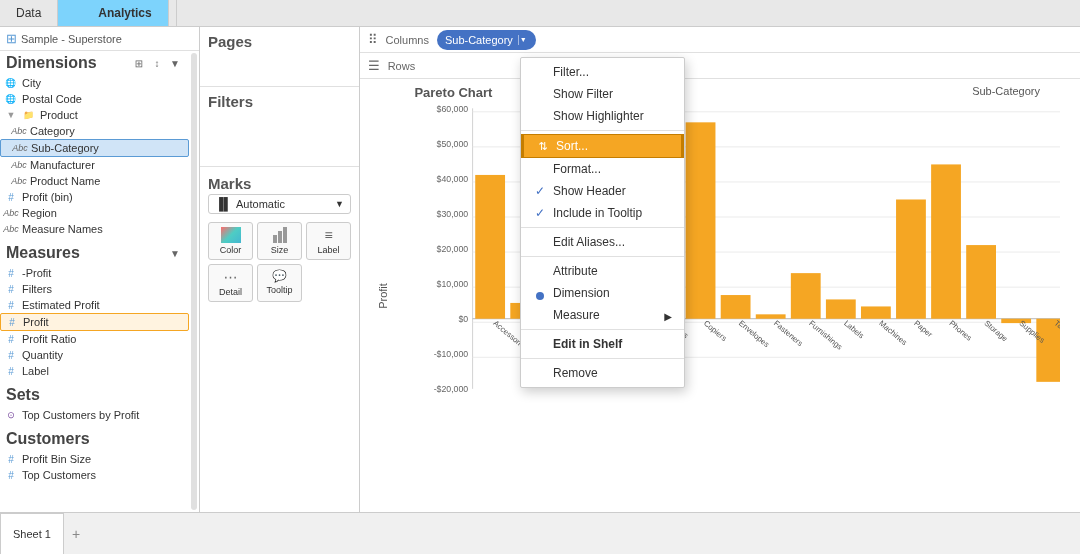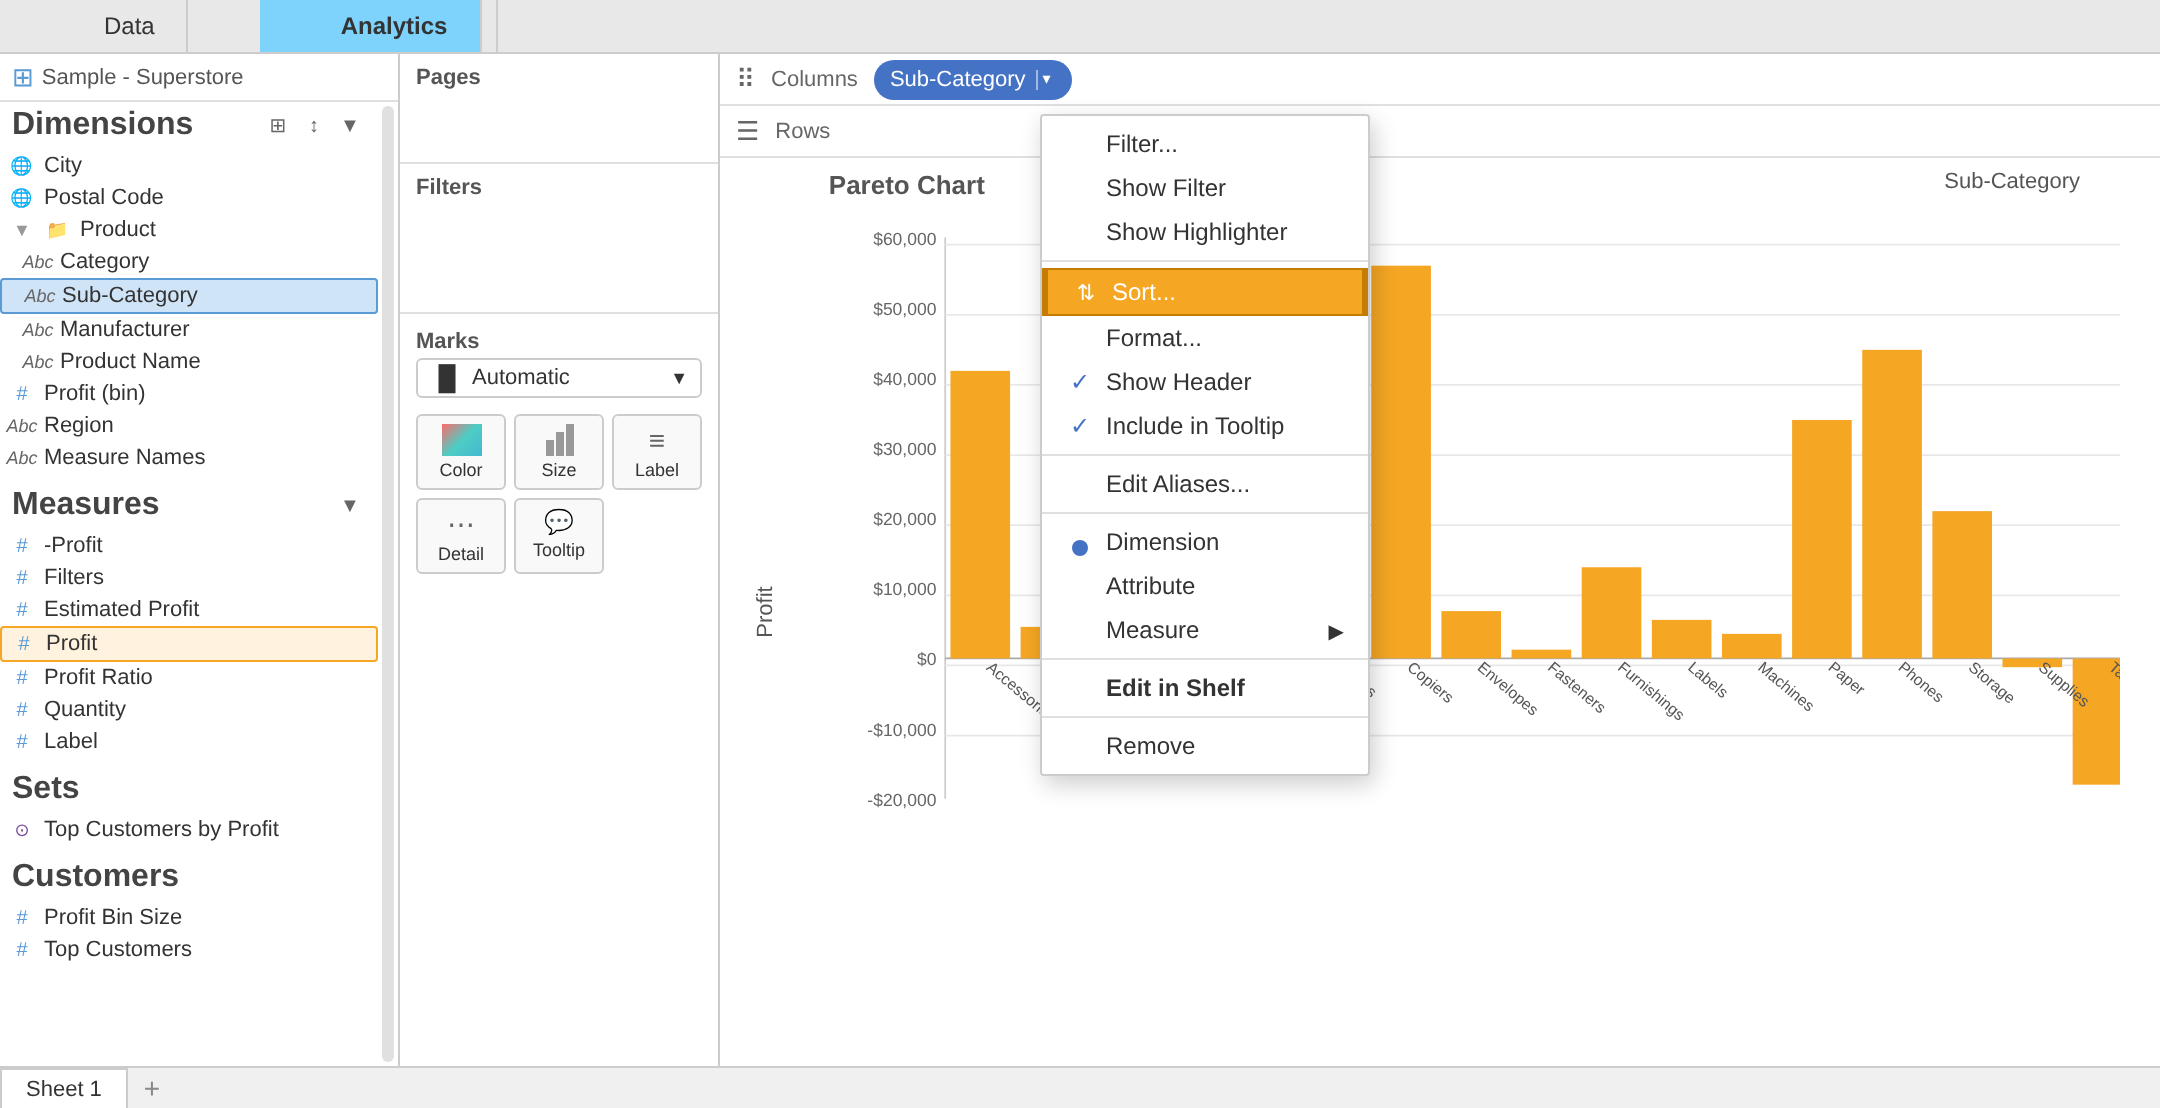--- a/index.html
+++ b/index.html
@@ -1,20 +1,20 @@
 <!DOCTYPE html>
 <html><head>
   <meta charset="utf-8">
   <style>
     * { box-sizing: border-box; margin: 0; padding: 0; }
     body { font-family: 'Segoe UI', Arial, sans-serif; font-size: 12px; background: #f0f0f0; color: #333; width: 1080px; height: 554px; overflow: hidden; display: flex; flex-direction: column; }
 
     
     .top-tabs { display: flex; background: #e8e8e8; border-bottom: 1px solid #ccc; height: 27px; align-items: stretch; }
-    .top-tab { padding: 0 16px; display: flex; align-items: center; font-size: 12px; cursor: pointer; border-right: 1px solid #ccc; margin-left: 36px; }
+    .top-tab { padding: 0 16px; display: flex; align-items: center; font-size: 12px; cursor: pointer; border-right: 1px solid #ccc; }
     .top-tab.active { background: #7dd3fc; font-weight: 700; padding-left: 40px; }
 
     
     .main-layout { display: flex; flex: 1; overflow: hidden; }
 
     
     .sidebar { width: 200px; background: #fff; border-right: 1px solid #ccc; display: flex; flex-direction: column; overflow: hidden; }
     .sidebar-source { display: flex; align-items: center; gap: 4px; padding: 4px 6px; font-size: 11px; color: #555; border-bottom: 1px solid #e0e0e0; }
     .section-header { display: flex; align-items: center; justify-content: space-between; padding: 3px 0; }
     .section-title { font-weight: 700; font-size: 16px; color: #444; }
@@ -29,21 +29,21 @@
     .hash-icon { color: #5b9bd5; font-size: 10px; }
     .indent { padding-left: 12px; }
 
     .sidebar-scroll { overflow-y: auto; flex: 1; }
     .sidebar-scroll::-webkit-scrollbar { width: 6px; }
     .sidebar-scroll::-webkit-scrollbar-thumb { background: #ccc; border-radius: 3px; }
 
     
     .middle-panel { width: 160px; background: #fff; border-right: 1px solid #ccc; display: flex; flex-direction: column; }
     .panel-section { border-bottom: 1px solid #e0e0e0; padding: 4px 8px; }
-    .panel-section-title { font-size: 11px; font-weight: 600; color: #555; padding: 2px 0; }
+    .panel-section-title { font-size: 15px; font-weight: 600; color: #555; padding: 2px 0; }
     .panel-content { min-height: 30px; }
     .marks-section { padding: 6px 8px; flex: 1; }
     .marks-dropdown { display: flex; align-items: center; gap: 4px; border: 1px solid #ccc; border-radius: 3px; padding: 2px 6px; font-size: 11px; cursor: pointer; background: #fff; margin-bottom: 8px; }
     .marks-grid { display: grid; grid-template-columns: repeat(3, 1fr); gap: 4px; margin-bottom: 8px; }
     .mark-btn { display: flex; flex-direction: column; align-items: center; gap: 2px; padding: 4px 2px; border: 1px solid #ccc; border-radius: 3px; cursor: pointer; font-size: 9px; background: #f9f9f9; }
 
     
     .viz-area { flex: 1; background: #fff; display: flex; flex-direction: column; overflow: hidden; position: relative; }
     .shelf-label { font-size: 11px; color: #666; padding: 0 4px; }
     .columns-row { display: flex; align-items: center; gap: 4px; border-bottom: 1px solid #e0e0e0; padding: 2px 8px; min-height: 26px; }
@@ -67,21 +67,21 @@
     .menu-separator { height: 1px; background: #e0e0e0; margin: 3px 0; }
     .menu-check { width: 14px; display: flex; align-items: center; justify-content: center; color: #4472c4; }
     .menu-dot { width: 8px; height: 8px; border-radius: 50%; background: #4472c4; }
     .menu-arrow { margin-left: auto; font-size: 10px; }
     .menu-icon { width: 14px; display: flex; align-items: center; justify-content: center; font-size: 11px; }
 
     
     .pill-container { position: relative; }
 
     
-    .bottom-bar { height: 21px; background: #f0f0f0; border-top: 1px solid #ccc; display: flex; align-items: center; gap: 0; }
+    .bottom-bar { height: 42px; background: #f0f0f0; border-top: 1px solid #ccc; display: flex; align-items: center; gap: 0; }
     .sheet-tab { padding: 2px 12px; font-size: 11px; background: #fff; border: 1px solid #ccc; border-bottom: none; cursor: pointer; height: 100%; display: flex; align-items: center; }
     .sheet-tab-add { padding: 2px 8px; font-size: 14px; color: #888; cursor: pointer; }
   </style>
 </head>
 <body>
 
 <div style="display:flex; flex-direction:column; width:1080px; height:554px; overflow:hidden;">
 
   <div class="top-tabs">
     <div class="top-tab">
@@ -388,31 +388,31 @@
           <span class="menu-check" style="color:#4472c4;">✓</span>
           <span>Include in Tooltip</span>
         </div>
         <div class="menu-separator"></div>
         <div class="menu-item">
           <span class="menu-check"></span>
           <span>Edit Aliases...</span>
         </div>
         <div class="menu-separator"></div>
         <div class="menu-item">
+          <span class="menu-check"></span>
+          <span>Attribute</span>
+        </div>
+        <div class="menu-item">
           <span class="menu-check">
               <div class="menu-dot"></div>
             </span>
           <span>Dimension</span>
         </div>
         <div class="menu-item">
           <span class="menu-check"></span>
-          <span>Attribute</span>
-        </div>
-        <div class="menu-item">
-          <span class="menu-check"></span>
           <span>Measure</span>
           <span class="menu-arrow">▶</span>
         </div>
         <div class="menu-separator"></div>
         <div class="menu-item bold-item">
           <span class="menu-check"></span>
           <span>Edit in Shelf</span>
         </div>
         <div class="menu-separator"></div>
         <div class="menu-item">

